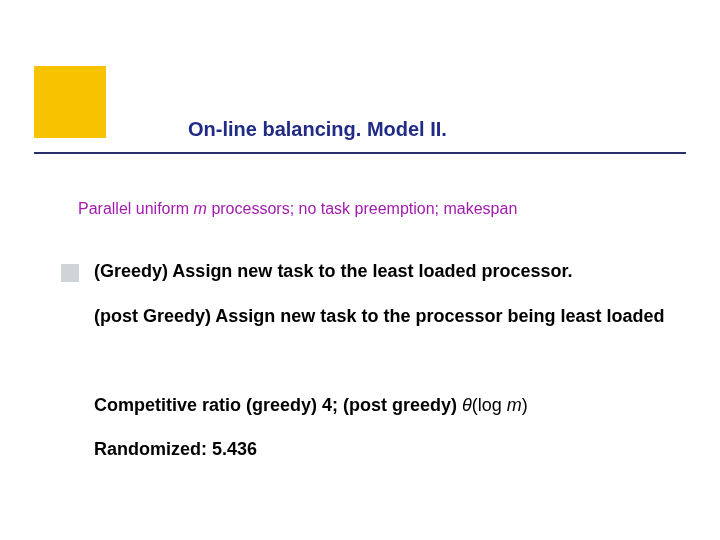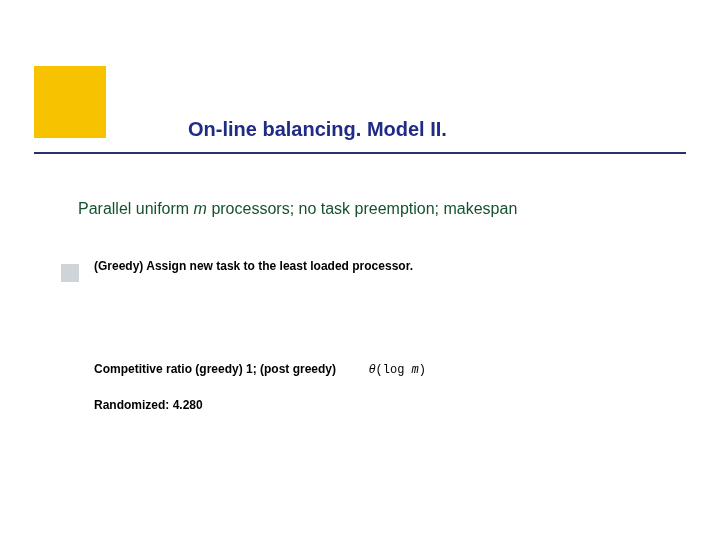--- a/index.html
+++ b/index.html
@@ -49,43 +49,42 @@
     top: 152px;
     width: 652px;
     height: 0;
     border-top: 2px solid #2b2f6e;
   }
   .subtitle {
     position: absolute;
     left: 78px;
     top: 200px;
     font-size: 16px;
-    color: #14532d;
+    color: #a21caf;
     white-space: nowrap;
     text-align: right;
   }
   .subtitle .ital { font-style: italic; }
   .body {
     position: absolute;
     left: 94px;
     top: 256px;
     width: 590px;
-    font-size: 12px;
+    font-size: 18px;
     font-weight: bold;
     color: #000;
     line-height: 1.7;
   }
   .body .blk {
     margin-bottom: 14px;
   }
   .body .formula {
-    font-family: Liberation Mono, monospace;
+    font-family: Liberation Sans, sans-serif;
     font-weight: normal;
     font-style: italic;
-    margin-left: 29px;
   }
   .body .formula .paren {
     font-style: normal;
   }
 </style>
 </head>
 <body>
 
 <div class="slide">
 
@@ -97,29 +96,29 @@
 
   <div class="subtitle">
     <span>Parallel uniform </span><span class="ital">m</span><span> processors; no task preemption; makespan</span>
   </div>
 
   <div class="body">
 
     <div class="blk">(Greedy) Assign new task to the least loaded processor.</div>
 
     <div class="blk">
-      <br>
+      <span>(post Greedy) Assign new task to the processor being least loaded</span><br>
     </div>
 
     <div class="blk">
       <br>
     </div>
 
     <div class="blk">
-      <span>Competitive ratio (greedy) 1; (post greedy) </span><span class="formula"><span>θ</span><span class="paren">(</span><span class="paren" style="font-style:normal;">log </span><span>m</span><span class="paren">)</span></span>
+      <span>Competitive ratio (greedy) 4; (post greedy) </span><span class="formula"><span>θ</span><span class="paren">(</span><span class="paren" style="font-style:normal;">log </span><span>m</span><span class="paren">)</span></span>
     </div>
 
-    <div class="blk">Randomized: 4.280</div>
+    <div class="blk">Randomized: 5.436</div>
 
 
   </div>
 
 </div>
 
 </body></html>

